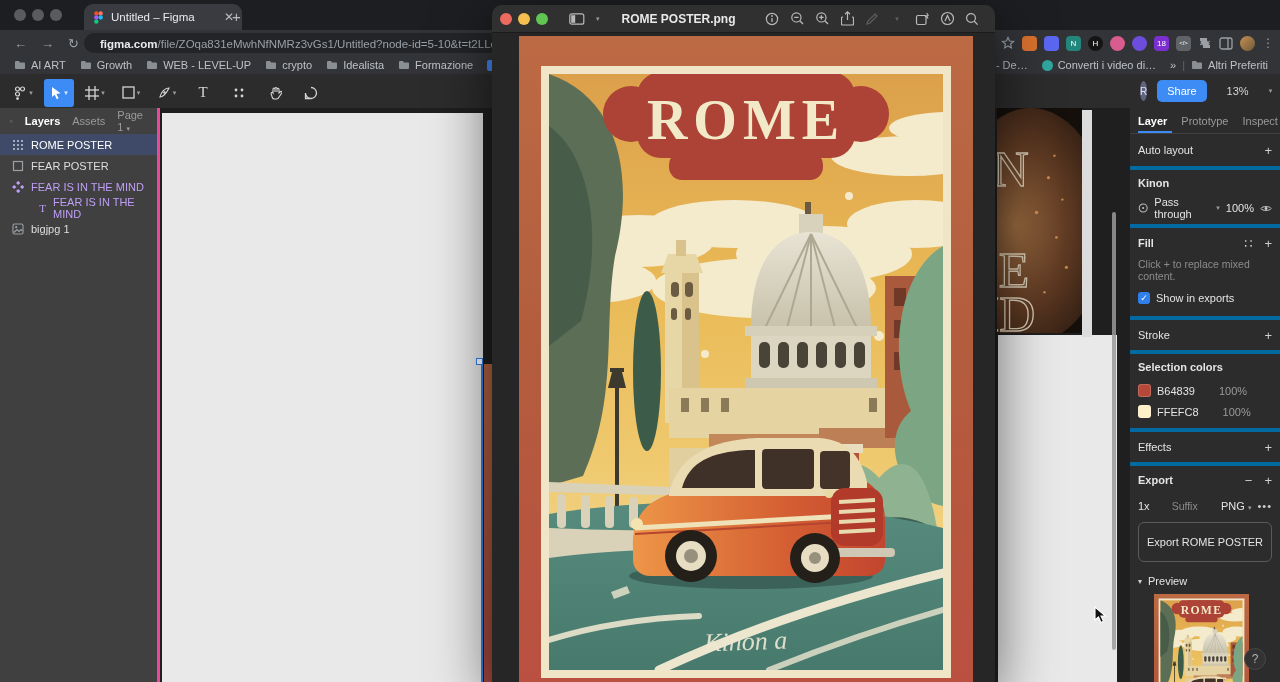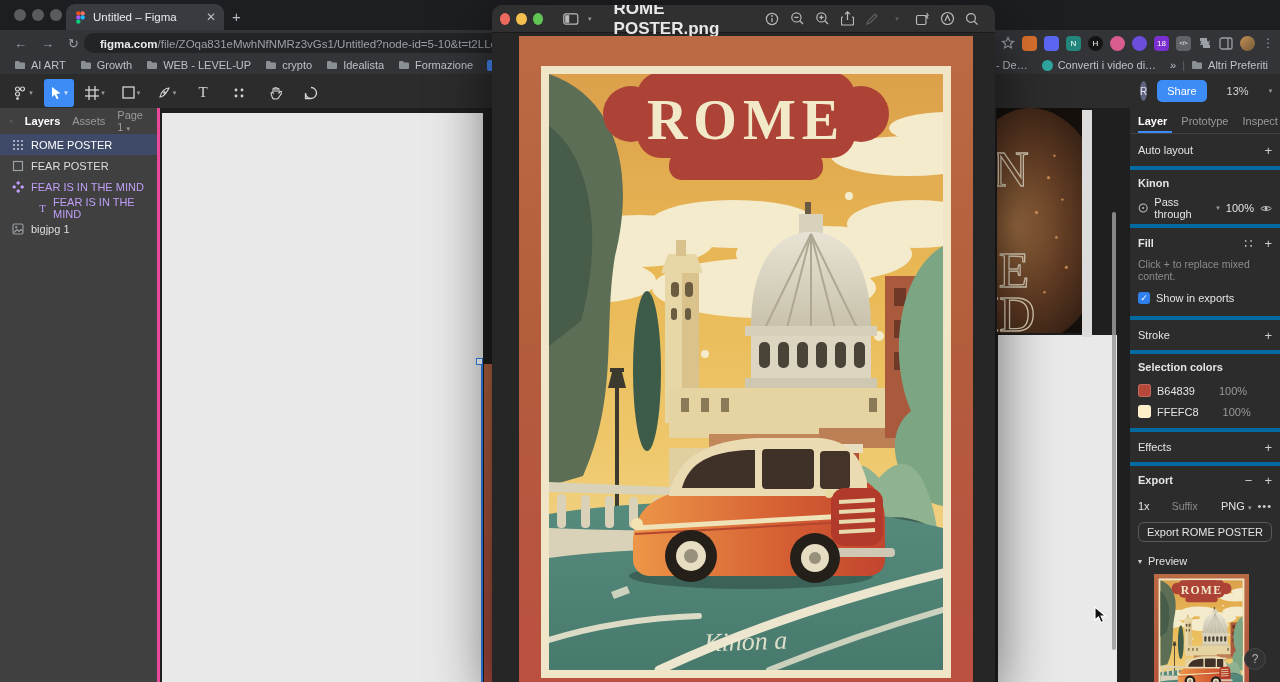--- a/index.html
+++ b/index.html
@@ -5,21 +5,21 @@
   * { margin:0; padding:0; box-sizing:border-box; }
   html,body { width:1280px; height:682px; overflow:hidden; background:#1f1f1f;
     font-family:"Liberation Sans", sans-serif; }
   .abs { position:absolute; }
   .row { display:flex; align-items:center; }
   svg { display:block; }
 
   
   #tabstrip { left:0; top:0; width:1280px; height:30px; background:#1d1e21; }
   .tl { width:12px; height:12px; border-radius:50%; background:#5a5b5e; position:absolute; top:9px; }
-  #tab { left:66px; top:4px; width:158px; height:26px; background:#3a3b40;
+  #tab { left:84px; top:4px; width:158px; height:26px; background:#3a3b40;
     border-radius:9px 9px 0 0; display:flex; align-items:center; padding:0 8px; gap:6px; }
   #tab .title { font-size:11.5px; color:#e8eaed; white-space:nowrap; overflow:hidden; flex:1; }
   #tab .close { color:#b9bcc1; font-size:12px; }
   #newtab { left:232px; top:8px; color:#b9bcc1; font-size:15px; }
   #navrow { left:0; top:30px; width:1280px; height:26px; background:#333438; }
   .navic { color:#9aa0a6; font-size:13px; margin-left:14px; }
   #urlpill { position:absolute; left:84px; top:3px; width:420px; height:20px; background:#232427;
     border-radius:10px; display:flex; align-items:center; padding:0 10px; gap:6px; overflow:hidden; }
   #urlpill .dom { color:#e8eaed; font-size:11.5px; font-weight:bold; white-space:nowrap; }
   #urlpill .rest { color:#9aa0a6; font-size:11.5px; white-space:nowrap; }
@@ -76,32 +76,32 @@
   .plus { margin-left:auto; color:#cfcfcf; font-size:13px; }
   #rp-tabs { height:26px; display:flex; gap:14px; align-items:center; padding:0 8px;
     border-bottom:1px solid #404040; position:relative; }
   #rp-tabs .on { color:#fff; font-weight:bold; }
   #rp-tabs .off { color:#9a9a9a; }
   #rp-underline { position:absolute; left:8px; bottom:0; width:34px; height:2px; background:#3d8cf5; }
   .subrow { height:24px; display:flex; align-items:center; gap:6px; }
   .gray { color:#8c8c8c; font-size:10.5px; }
   .swatch { width:13px; height:13px; border-radius:3px; border:1px solid rgba(255,255,255,.18); }
   .pct { color:#9a9a9a; }
-  #exportbtn { margin:4px 0 10px; height:20px; border:1px solid #5a5a5a; border-radius:6px;
+  #exportbtn { margin:4px 0 10px; height:40px; border:1px solid #5a5a5a; border-radius:6px;
     display:flex; align-items:center; justify-content:center; color:#e4e4e4; }
   #thumbwrap { padding:4px 0 0 16px; }
   .cb { width:12px; height:12px; border-radius:3px; background:#2f80ed; color:#fff; font-size:9px;
     display:flex; align-items:center; justify-content:center; }
 
   
   #pvwin { left:492px; top:5px; width:503px; height:677px; background:#262626;
     border-radius:10px 10px 0 0; box-shadow:0 18px 60px rgba(0,0,0,.6); overflow:hidden; z-index:40; }
   #pvtitle { height:28px; background:#303030; border-bottom:1px solid #1b1b1b;
     display:flex; align-items:center; padding:0 8px; gap:8px; }
-  #pvtitle .name { font-size:17px; font-weight:bold; color:#e8e8e8; margin-left:14px; }
+  #pvtitle .name { font-size:12px; font-weight:bold; color:#e8e8e8; margin-left:14px; }
   .pvic { color:#b9b9b9; display:flex; align-items:center; justify-content:center; width:22px; }
   .pvic.dim { opacity:.35; }
   #pvicons { margin-left:auto; display:flex; align-items:center; gap:3px; padding-right:4px; }
   #pvimg { position:absolute; left:27px; top:31px; width:454px; height:672px; }
 
   #helpbtn { right:14px; bottom:12px; width:22px; height:22px; border-radius:50%; background:#333;
     border:1px solid #474747; color:#b0b0b0; font-size:12px; display:flex; align-items:center;
     justify-content:center; z-index:60; }
   #cursor { left:1094px; top:606px; z-index:100; }
 </style>

